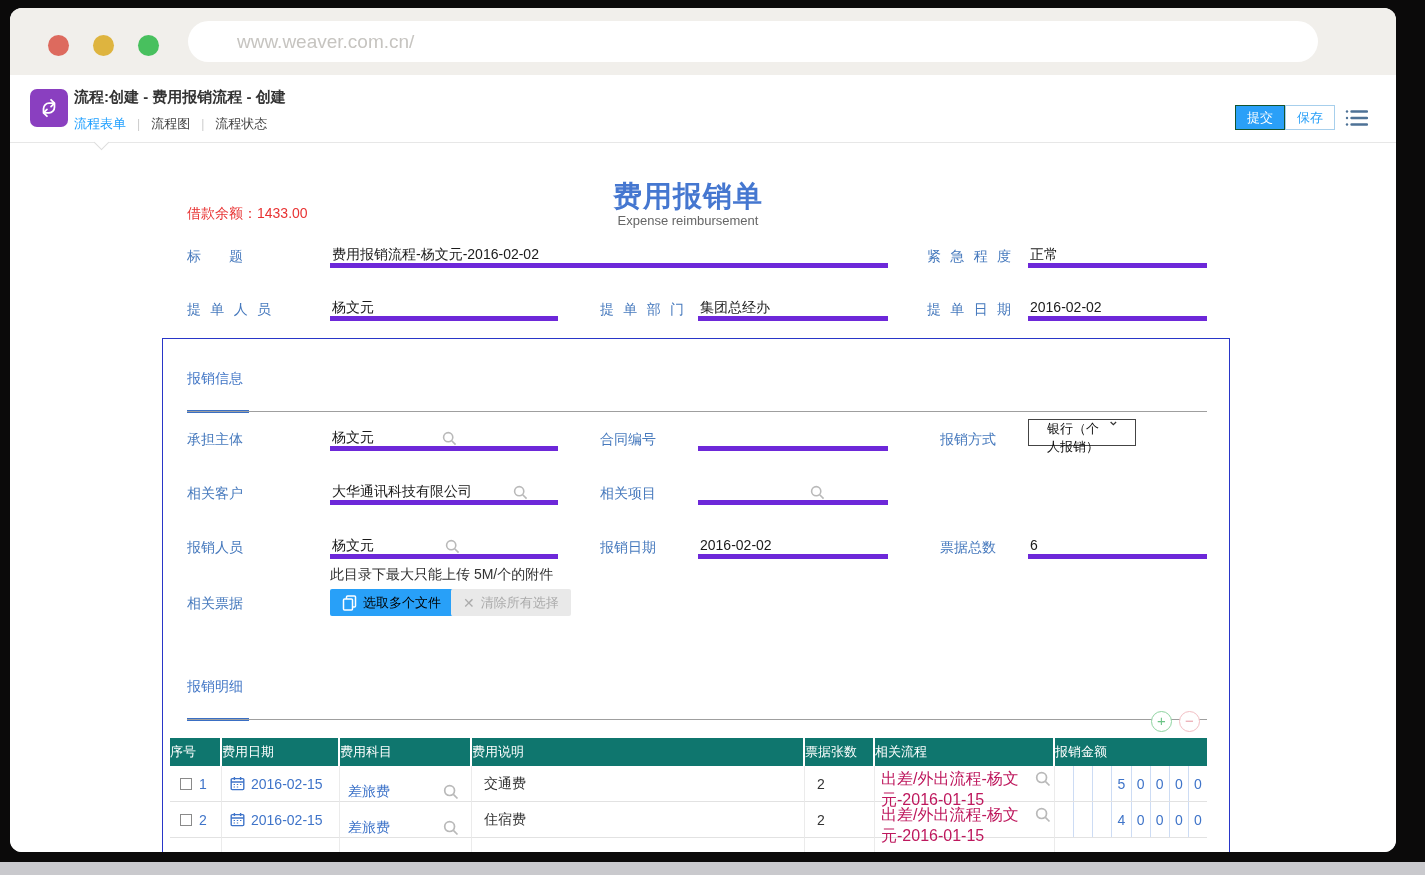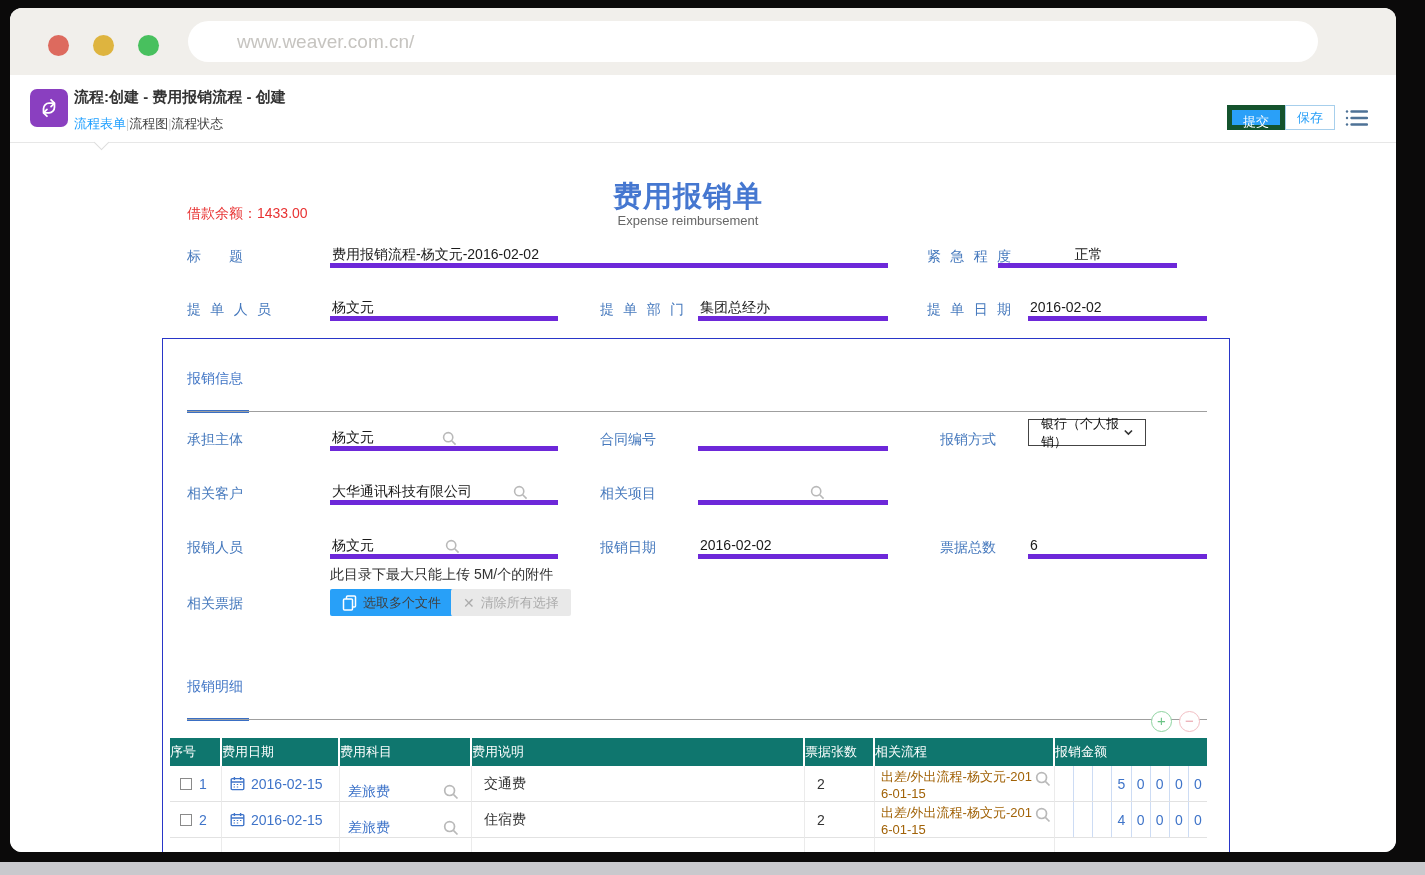--- a/index.html
+++ b/index.html
@@ -15,27 +15,27 @@
   
   .chrome{position:absolute;top:0;left:0;right:0;height:67px;background:#f1efeb;}
   .dot{position:absolute;top:27px;width:21px;height:21px;border-radius:50%;}
   .dot-red{left:38px;background:#dd6a5e;} .dot-yellow{left:83px;background:#deb43f;} .dot-green{left:128px;background:#48c05e;}
   .urlbar{position:absolute;left:178px;top:13px;width:1130px;height:41px;background:#fff;border-radius:21px;line-height:41px;padding-left:49px;font-size:19px;color:#c6c4c0;}
 
   
   .appbar{position:absolute;top:67px;left:0;right:0;height:68px;background:#fff;border-bottom:1px solid #e7e7e7;}
   .app-icon{position:absolute;left:20px;top:14px;width:38px;height:38px;border-radius:7px;background:#8a3fc0;display:flex;align-items:center;justify-content:center;}
   .app-title{position:absolute;left:64px;top:13px;font-size:15px;font-weight:bold;color:#333;}
-  .tabs{position:absolute;left:64px;top:40px;font-size:13px;color:#444;display:flex;align-items:center;}
+  .tabs{position:absolute;left:64px;top:40px;font-size:13px;color:#444;display:flex;align-items:center;gap:11px;}
   .tab{cursor:pointer;}
   .tab.active{color:#1e9fff;}
   .tab-sep{color:#ccc;font-size:12px;}
   .notch{position:absolute;left:86px;top:129px;width:11px;height:11px;background:#fff;border-right:1px solid #ddd;border-bottom:1px solid #ddd;transform:rotate(45deg);z-index:5;}
   .actions{position:absolute;right:61px;top:97px;display:flex;height:25px;}
-  .btn-submit{background:#2aa0f8;border:5px solid #14532d;color:#fff;font-size:13px;padding:0 11px;line-height:23px;margin-left:16px;}
+  .btn-submit{background:#2aa0f8;border:1px solid #14532d;color:#fff;font-size:13px;padding:0 11px;line-height:23px;margin-left:16px;}
   .btn-save{background:#fff;border:1px solid #a7cfec;color:#2aa0f8;font-size:13px;padding:0 11px;line-height:23px;}
   .menu-btn{position:absolute;right:28px;top:101px;width:23px;height:18px;}
 
   
   .content{position:absolute;top:135px;left:0;right:0;bottom:0;background:#fff;overflow:hidden;}
   .notice{position:absolute;left:177px;top:14px;font-size:14px;font-weight:normal;color:#e83333;margin-top:48px;}
   .doc-title{position:absolute;left:0;right:30px;top:34px;text-align:center;font-size:29px;font-weight:bold;color:#4577d0;letter-spacing:1px;}
   .doc-sub{position:absolute;left:0;right:30px;top:70px;text-align:center;font-size:13px;color:#666;}
 
   .jlabel{position:absolute;font-size:14px;color:#4679bd;text-align:justify;text-align-last:justify;}
@@ -44,25 +44,25 @@
   .u-input .val{padding-left:2px;}
   .in-icon{position:absolute;top:4px;}
 
   .section-box{position:absolute;left:152px;top:195px;width:1068px;height:600px;border:1px solid #2936c8;}
   .sec-head{position:absolute;width:1020px;left:177px;}
   .sec-head .sec-title{font-size:14px;color:#4377c6;display:inline-block;padding-bottom:22px;}
   .sec-rule{position:relative;height:3px;}
   .sec-rule .blue-bar{position:absolute;left:0;top:0;width:62px;height:3px;background:#3a6fc4;}
   .sec-rule .gray-line{position:absolute;left:0;right:0;top:1px;height:1px;background:#9f9f9f;}
 
-  .select-box{position:absolute;left:1018px;top:276px;width:118px;height:27px;border:1px solid #444;display:flex;align-items:center;padding:0 12px;font-size:13px;color:#111;cursor:pointer;}
+  .select-box{position:absolute;left:1018px;top:276px;width:108px;height:27px;border:1px solid #444;display:flex;align-items:flex-start;padding:0 18px;font-size:13px;color:#111;cursor:pointer;}
   .select-box svg{margin-left:auto;}
 
   .note-text{position:absolute;left:320px;top:423px;font-size:14px;color:#333;}
-  .btn-upload{position:absolute;left:320px;top:446px;height:27px;background:#28a0f8;color:#404040;font-size:13px;border:none;border-radius:2px;display:flex;align-items:center;gap:6px;padding:0 12px;cursor:pointer;}
+  .btn-upload{position:absolute;left:320px;top:446px;height:27px;background:#28a0f8;color:#000000;font-size:13px;border:none;border-radius:2px;display:flex;align-items:center;gap:6px;padding:0 12px;cursor:pointer;}
   .btn-clear{position:absolute;left:441px;top:446px;height:27px;background:#e9e9e9;color:#ababab;font-size:13px;border:none;border-radius:2px;display:flex;align-items:center;gap:6px;padding:0 12px;cursor:default;}
   .btn-clear .x{font-size:14px;}
 
   .addrow-btns{position:absolute;left:1141px;top:568px;display:flex;gap:7px;}
   .circle-btn{width:21px;height:21px;border-radius:50%;font-size:15px;line-height:18px;text-align:center;cursor:pointer;background:#fff;}
   .circle-plus{border:1.5px solid #8ed3a0;color:#6cc486;}
   .circle-minus{border:1.5px solid #f2bec3;color:#e8a2aa;}
 
   
   .dtable{position:absolute;left:160px;top:595px;width:1037px;font-size:13px;}
@@ -74,21 +74,21 @@
   .td{height:36px;border-right:1px solid #ebebeb;border-bottom:1px solid #e2e2e2;display:flex;align-items:center;color:#333;}
   .td:last-child{border-right:none;}
   .blue-text{color:#3f74c9;}
   .td.cell-seq{padding-left:10px;gap:7px;font-size:14px;}
   .checkbox{width:12px;height:12px;border:1px solid #8a8a8a;background:#fff;display:inline-block;cursor:pointer;}
   .td.cell-date{padding-left:8px;gap:6px;font-size:14px;}
   .td.cell-subject{padding:16px 12px 0 8px;font-size:14px;}
   .td.cell-subject svg{margin-left:auto;}
   .td.cell-desc{padding-left:12px;font-size:14px;}
   .td.cell-count{padding-left:12px;font-size:14px;}
-  .td.cell-related{position:relative;display:block;padding:3px 20px 3px 6px;font-size:13px;line-height:1.3;word-break:break-all;color:#a16207;}
+  .td.cell-related{position:relative;display:block;padding:3px 20px 3px 6px;font-size:16px;line-height:1.3;word-break:break-all;color:#be185d;}
   .td.cell-related svg{position:absolute;right:3px;top:5px;}
   .td.cell-amount{padding:0;}
   .digit{flex:1;height:100%;display:flex;align-items:center;justify-content:center;color:#3f74c9;font-size:14px;border-left:1px solid #cddcf4;cursor:text;}
   .digit:first-child{border-left:none;}
 </style>
 </head>
 <body>
 
 <div class="window">
 
@@ -142,21 +142,21 @@
 
     <div class="notice">借款余额：1433.00</div>
     <div class="doc-title">费用报销单</div>
     <div class="doc-sub">Expense reimbursement</div>
 
     <div class="jlabel" style="left:177px;top:105px;width:56px;">标题</div>
     <div class="u-input" style="left:320px;top:99px;width:558px;">
       <span class="val">费用报销流程-杨文元-2016-02-02</span>
     </div>
     <div class="jlabel" style="left:917px;top:105px;width:84px;">紧急程度</div>
-    <div class="u-input" style="left:988px;top:99px;width:179px;text-align:center;">
+    <div class="u-input" style="left:1018px;top:99px;width:179px;">
       <span class="val">正常</span>
     </div>
 
     <div class="jlabel" style="left:177px;top:158px;width:84px;">提单人员</div>
     <div class="u-input" style="left:320px;top:152px;width:228px;">
       <span class="val">杨文元</span>
     </div>
     <div class="jlabel" style="left:590px;top:158px;width:84px;">提单部门</div>
     <div class="u-input" style="left:688px;top:152px;width:190px;">
       <span class="val">集团总经办</span>

